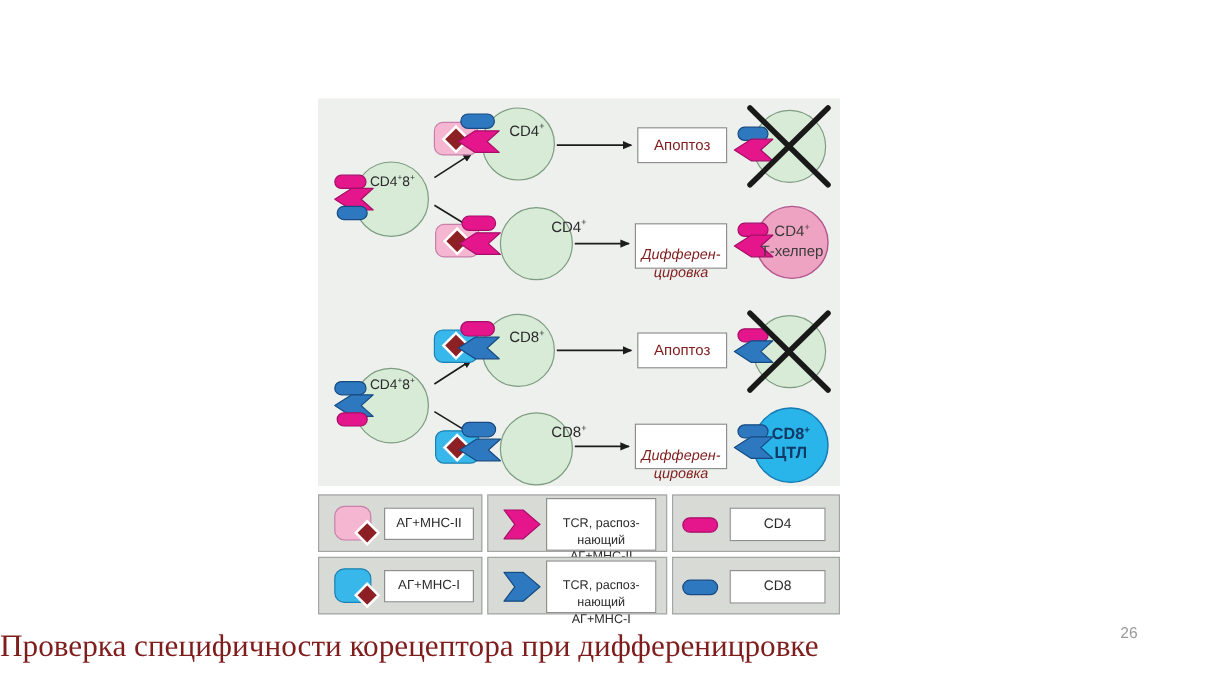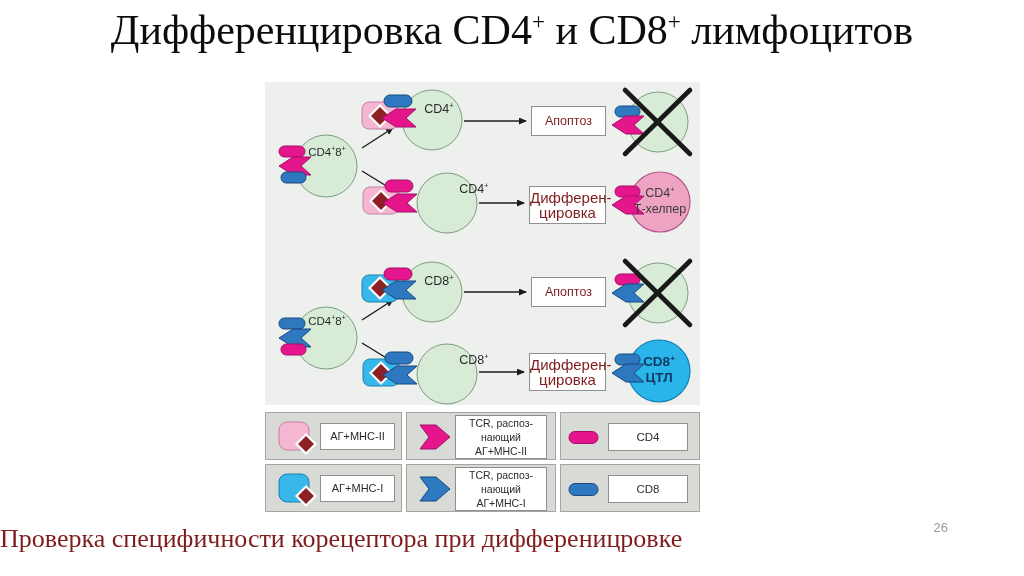--- a/index.html
+++ b/index.html
@@ -12,54 +12,53 @@
            font-family:"Liberation Serif",serif;font-size:26px;color:#7f1d1d;}
   .pagenum{position:absolute;right:76px;top:520px;font-size:13px;color:var(--page-num);}
   .panel{position:absolute;left:265px;top:82px;width:435px;height:323px;background:var(--panel-bg);}
   .panel svg{position:absolute;left:0;top:0;}
   .lab{position:absolute;text-align:center;color:#2b2b2b;font-size:12.5px;white-space:nowrap;}
   .lab sup{font-size:60%;vertical-align:super;line-height:0;}
   .small{font-size:11.5px;}
   .box{position:absolute;background:#fff;border:1px solid var(--box-border);box-sizing:border-box;
        text-align:center;color:#7f1d1d;}
   .box.one{font-size:12.5px;}
-  .box.two{font-size:15px;line-height:15px;padding-top:3px;}
+  .box.two{font-size:12px;line-height:15px;padding-top:18px;font-style:italic;}
   .thelper-lab{position:absolute;left:363px;top:103px;width:64px;text-align:center;
                font-size:12.5px;line-height:16px;color:#3a3a3a;}
   .ctl-lab{position:absolute;left:363px;top:272px;width:62px;text-align:center;
            font-size:13.5px;line-height:16px;font-weight:bold;color:var(--ctl-text);}
   .thelper-lab sup,.ctl-lab sup{font-size:60%;vertical-align:super;line-height:0;}
   .legend{position:absolute;left:265px;top:412px;width:435px;height:100px;}
   .lcell{position:absolute;background:var(--legend-bg);border:1px solid var(--legend-border);
          box-sizing:border-box;}
   .lbox{position:absolute;background:#fff;border:1px solid var(--box-border);box-sizing:border-box;
         text-align:center;color:#2b2b2b;}
   .lbox.mid{font-size:11px;line-height:25px;}
-  .lbox.tcr{font-size:10.5px;line-height:13.8px;padding-top:1px;}
+  .lbox.tcr{font-size:10.5px;line-height:13.8px;padding-top:14px;}
   .lbox.cd{font-size:11.5px;line-height:26px;}
   
   .cell-g{fill:var(--cell-green);stroke:var(--cell-green-dark);stroke-width:1;}
   .cell-p{fill:var(--cell-pink);stroke:var(--cell-pink-dark);stroke-width:1.2;}
   .cell-b{fill:var(--cell-blue);stroke:var(--cell-blue-dark);stroke-width:1.2;}
   .f-mag{fill:var(--magenta);stroke:var(--magenta-dark);stroke-width:1;stroke-linejoin:round;}
   .f-blue{fill:var(--blue);stroke:var(--blue-dark);stroke-width:1;stroke-linejoin:round;}
   .f-mhc2{fill:var(--mhc2-pink);stroke:var(--mhc2-pink-dark);stroke-width:1;}
   .f-mhc1{fill:var(--mhc1-blue);stroke:var(--mhc1-blue-dark);stroke-width:1;}
   .f-dred{fill:var(--antigen-red);}
   .f-white{fill:#ffffff;}
   .arrow{stroke:var(--ink);stroke-width:1.4;fill:none;marker-end:url(#ah);}
   .cross{stroke:#191919;stroke-width:4.6;stroke-linecap:round;}
   .ink-fill{fill:var(--ink);}
 </style>
 </head>
 <body>
 
 <div class="slide">
 
-  <div class="title"><span>Дифференцировка CD4</span><sup>+</sup><span> и CD8</span><sup>+</sup><span> лимфоцитов</span></div>
 
   <div class="panel">
     <svg width="435" height="323" viewBox="0 0 435 323">
       <defs>
         <marker id="ah" markerWidth="9" markerHeight="8" refX="7" refY="3.5" orient="auto" markerUnits="userSpaceOnUse">
           <path d="M0,0 L8,3.5 L0,7 Z" class="ink-fill"></path>
         </marker>
       </defs>
 
       <circle class="cell-g" cx="61" cy="84" r="31"></circle>

